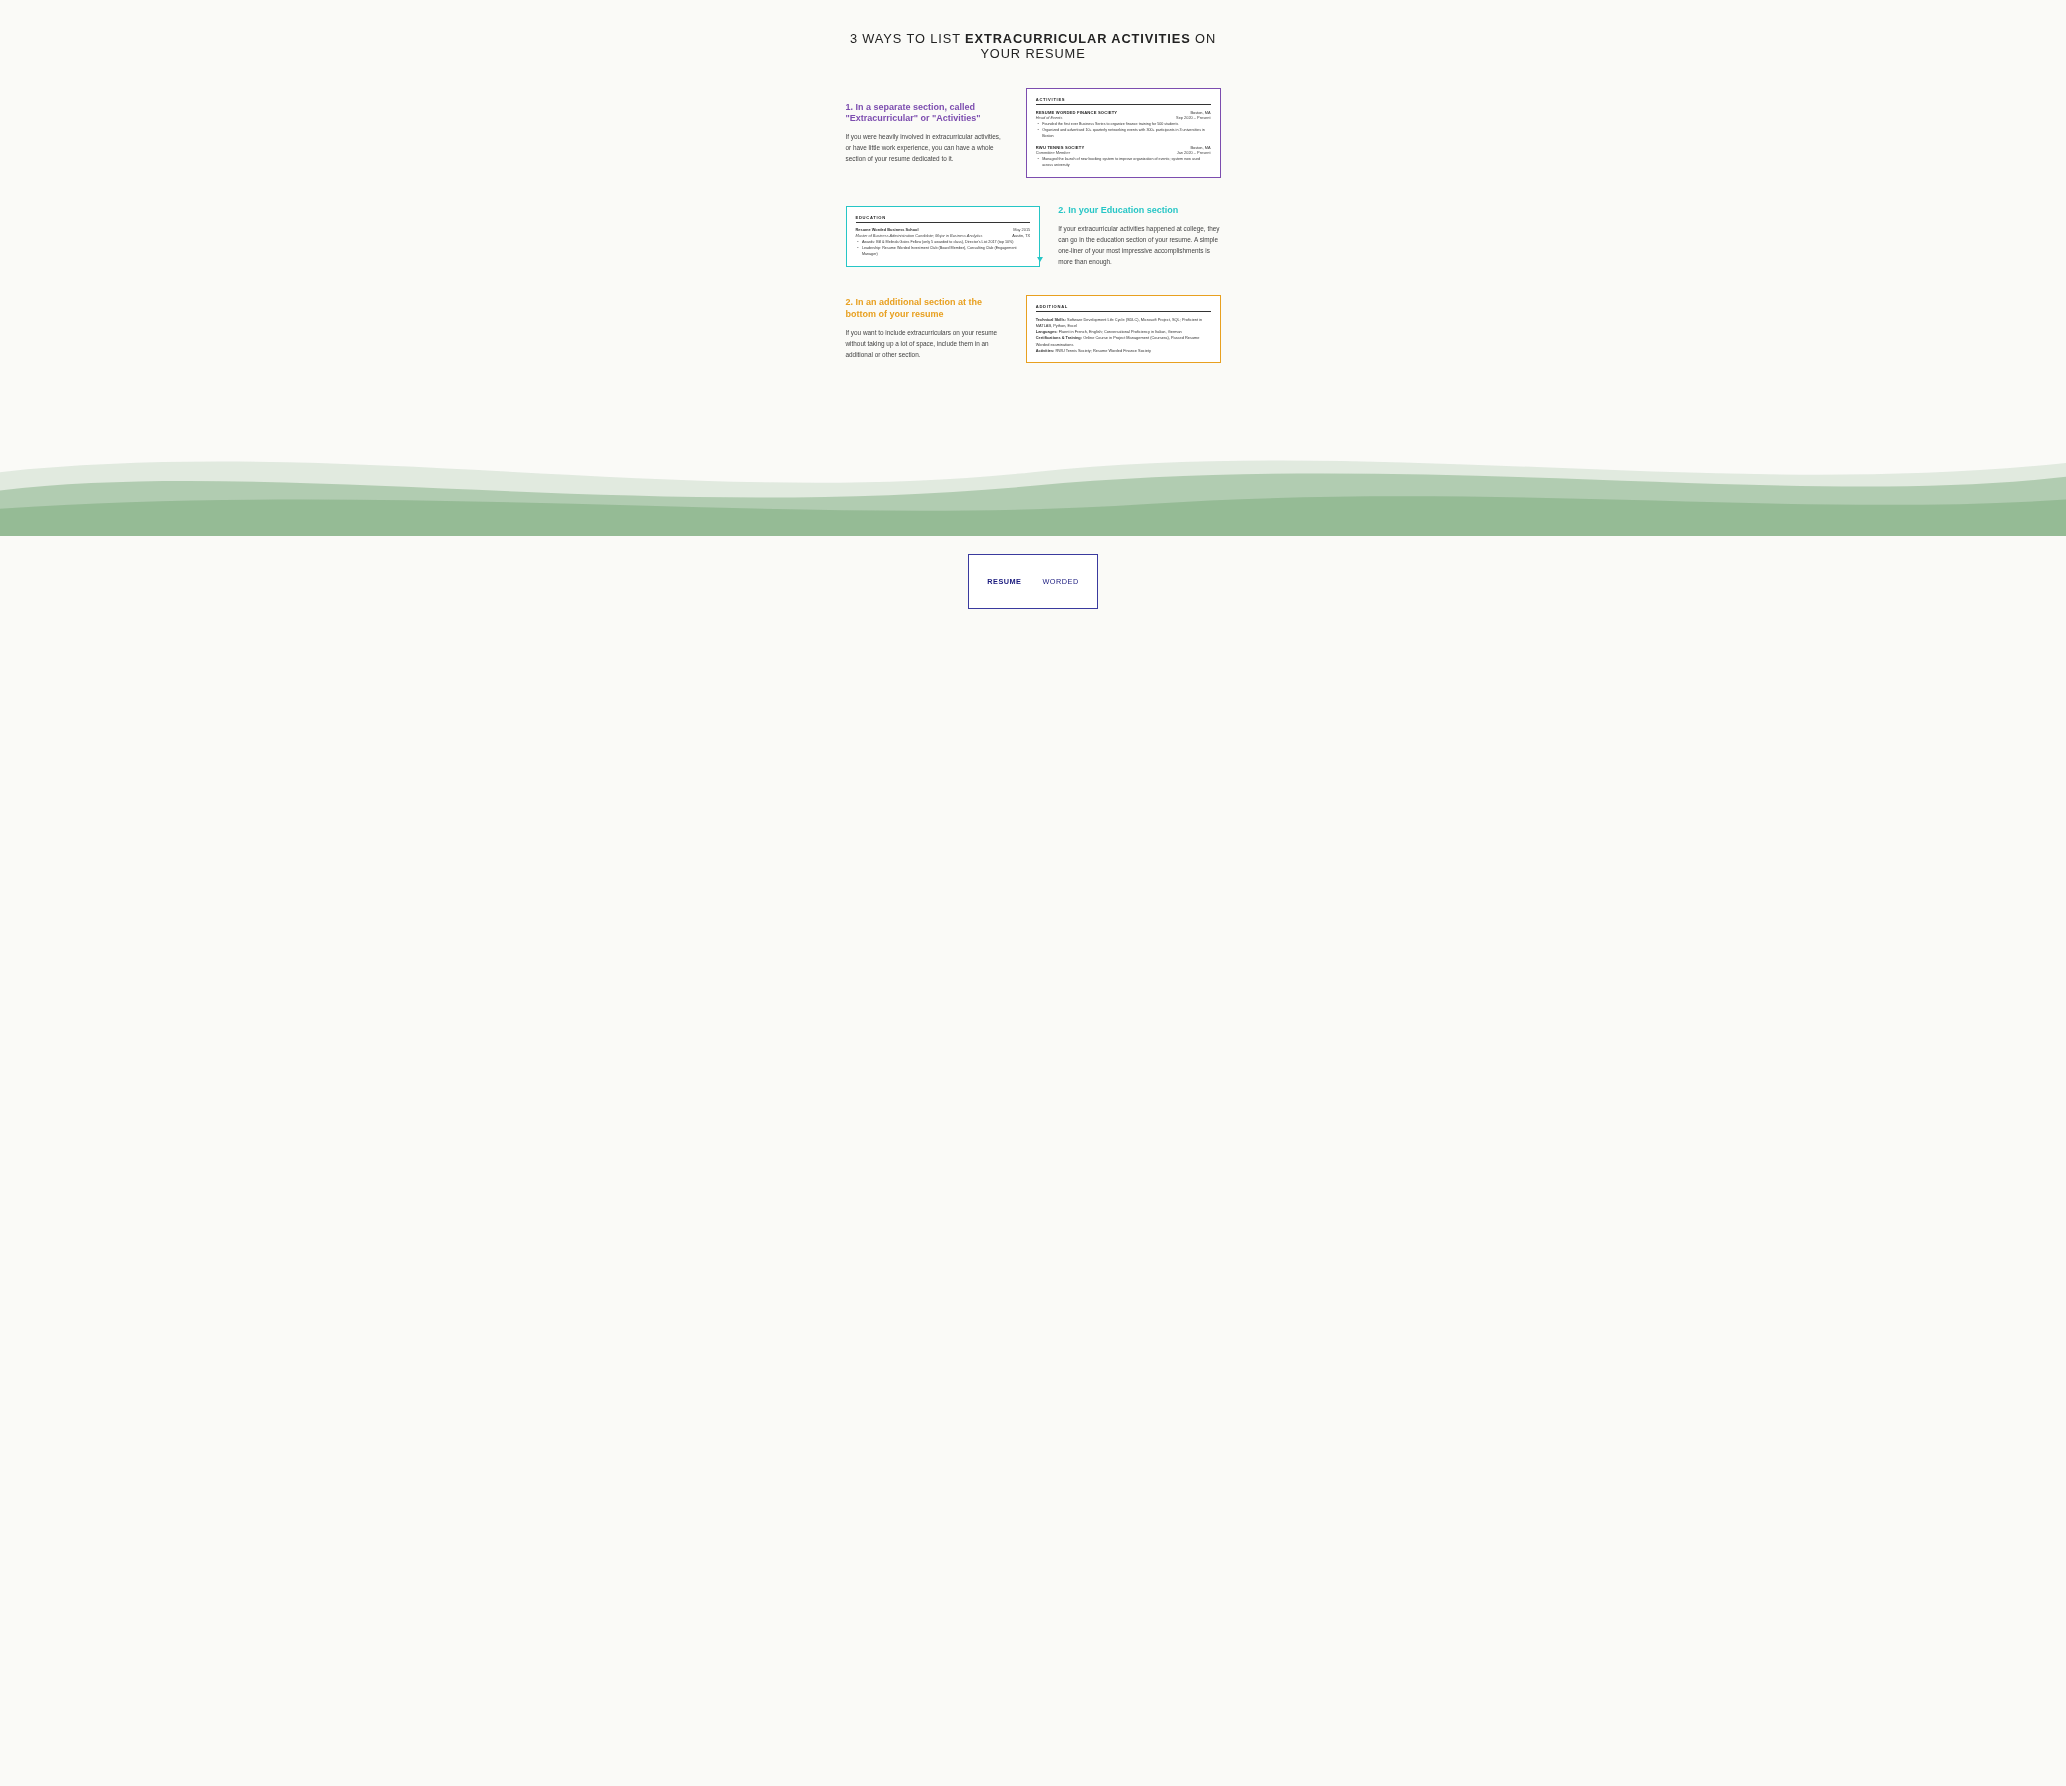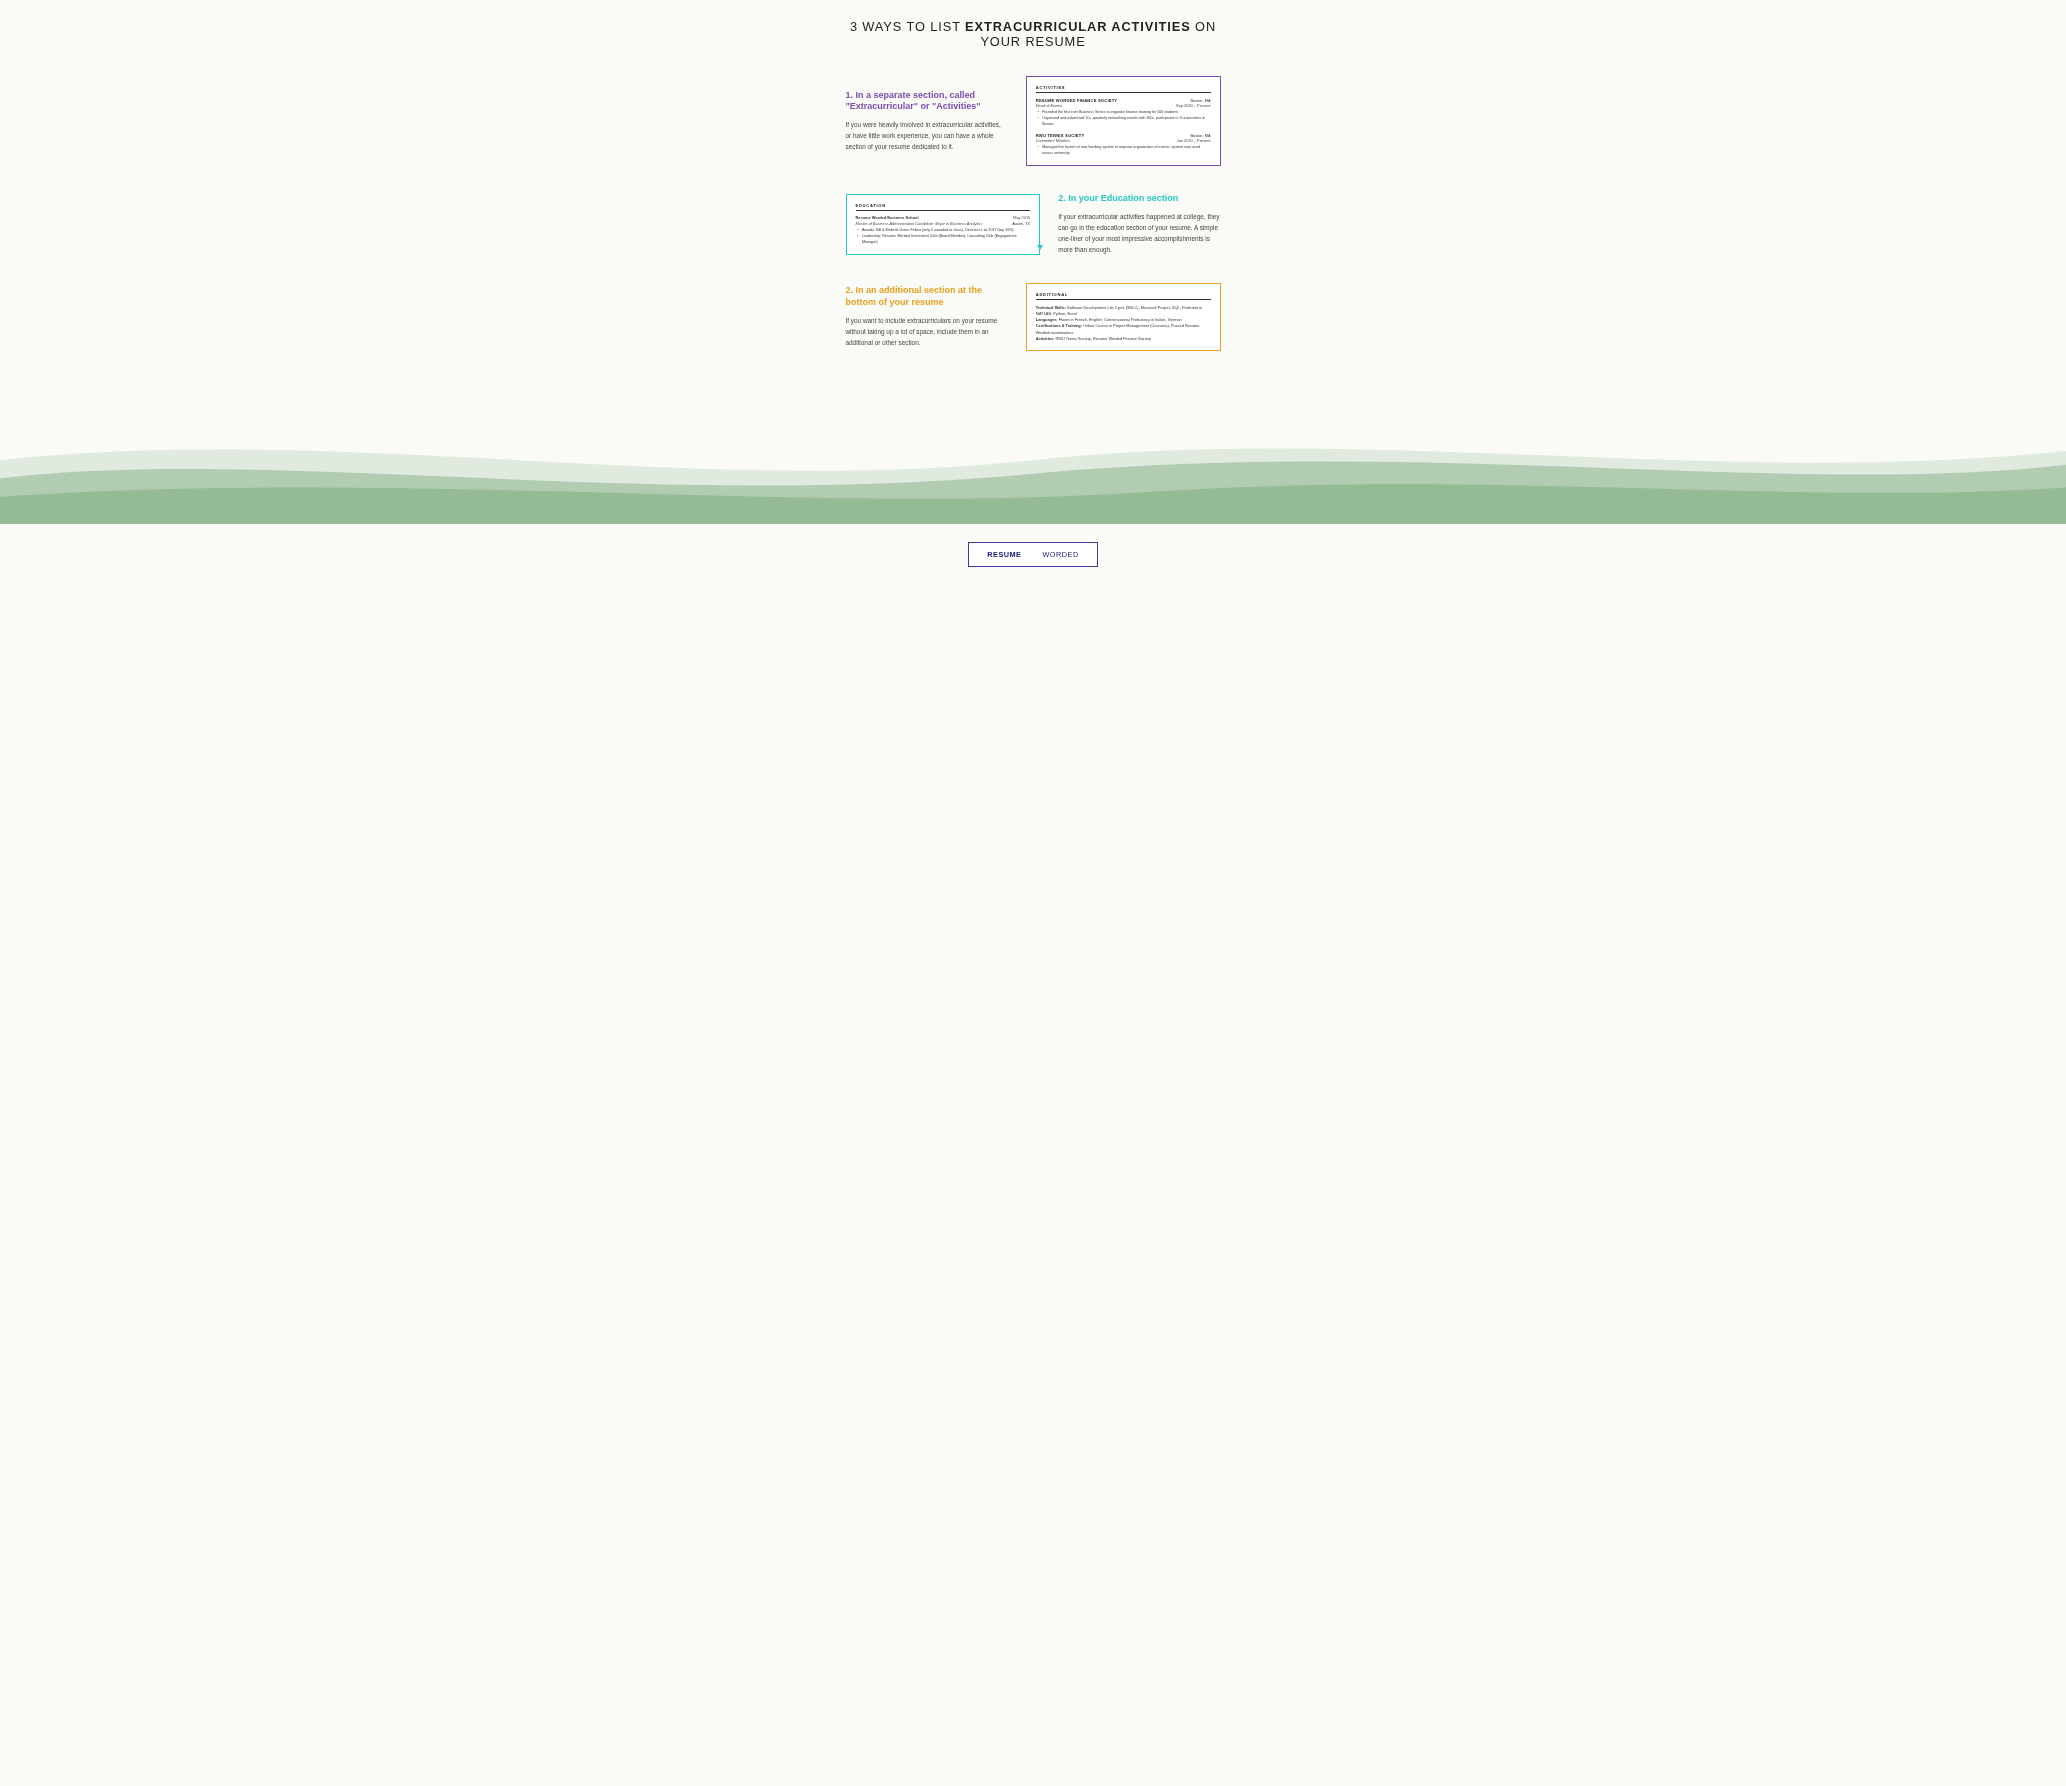--- a/index.html
+++ b/index.html
@@ -9,21 +9,21 @@
       font-family: 'Georgia', serif;
       color: #333;
       min-height: 100vh;
       position: relative;
       overflow-x: hidden;
     }
 
     .page-container {
       max-width: 411px;
       margin: 0 auto;
-      padding: 19px 18px 0;
+      padding: 31px 18px 0;
       position: relative;
       z-index: 2;
     }
 
     
     .main-title {
       text-align: center;
       font-family: 'Arial', sans-serif;
       font-size: 12.8px;
       font-weight: 400;
@@ -213,21 +213,21 @@
       justify-content: center;
       align-items: center;
       padding: 18px 0 27px;
       position: relative;
       z-index: 10;
       background: transparent;
     }
 
     .footer-logo-box {
       border: 0.9px solid #3a3a9e;
-      padding: 7px 18px;
+      padding: 22px 18px;
       display: inline-flex;
       align-items: center;
       gap: 0;
       background: #fff;
     }
 
     .footer-logo-resume {
       font-family: 'Arial', sans-serif;
       font-weight: 900;
       font-size: 7.3px;

